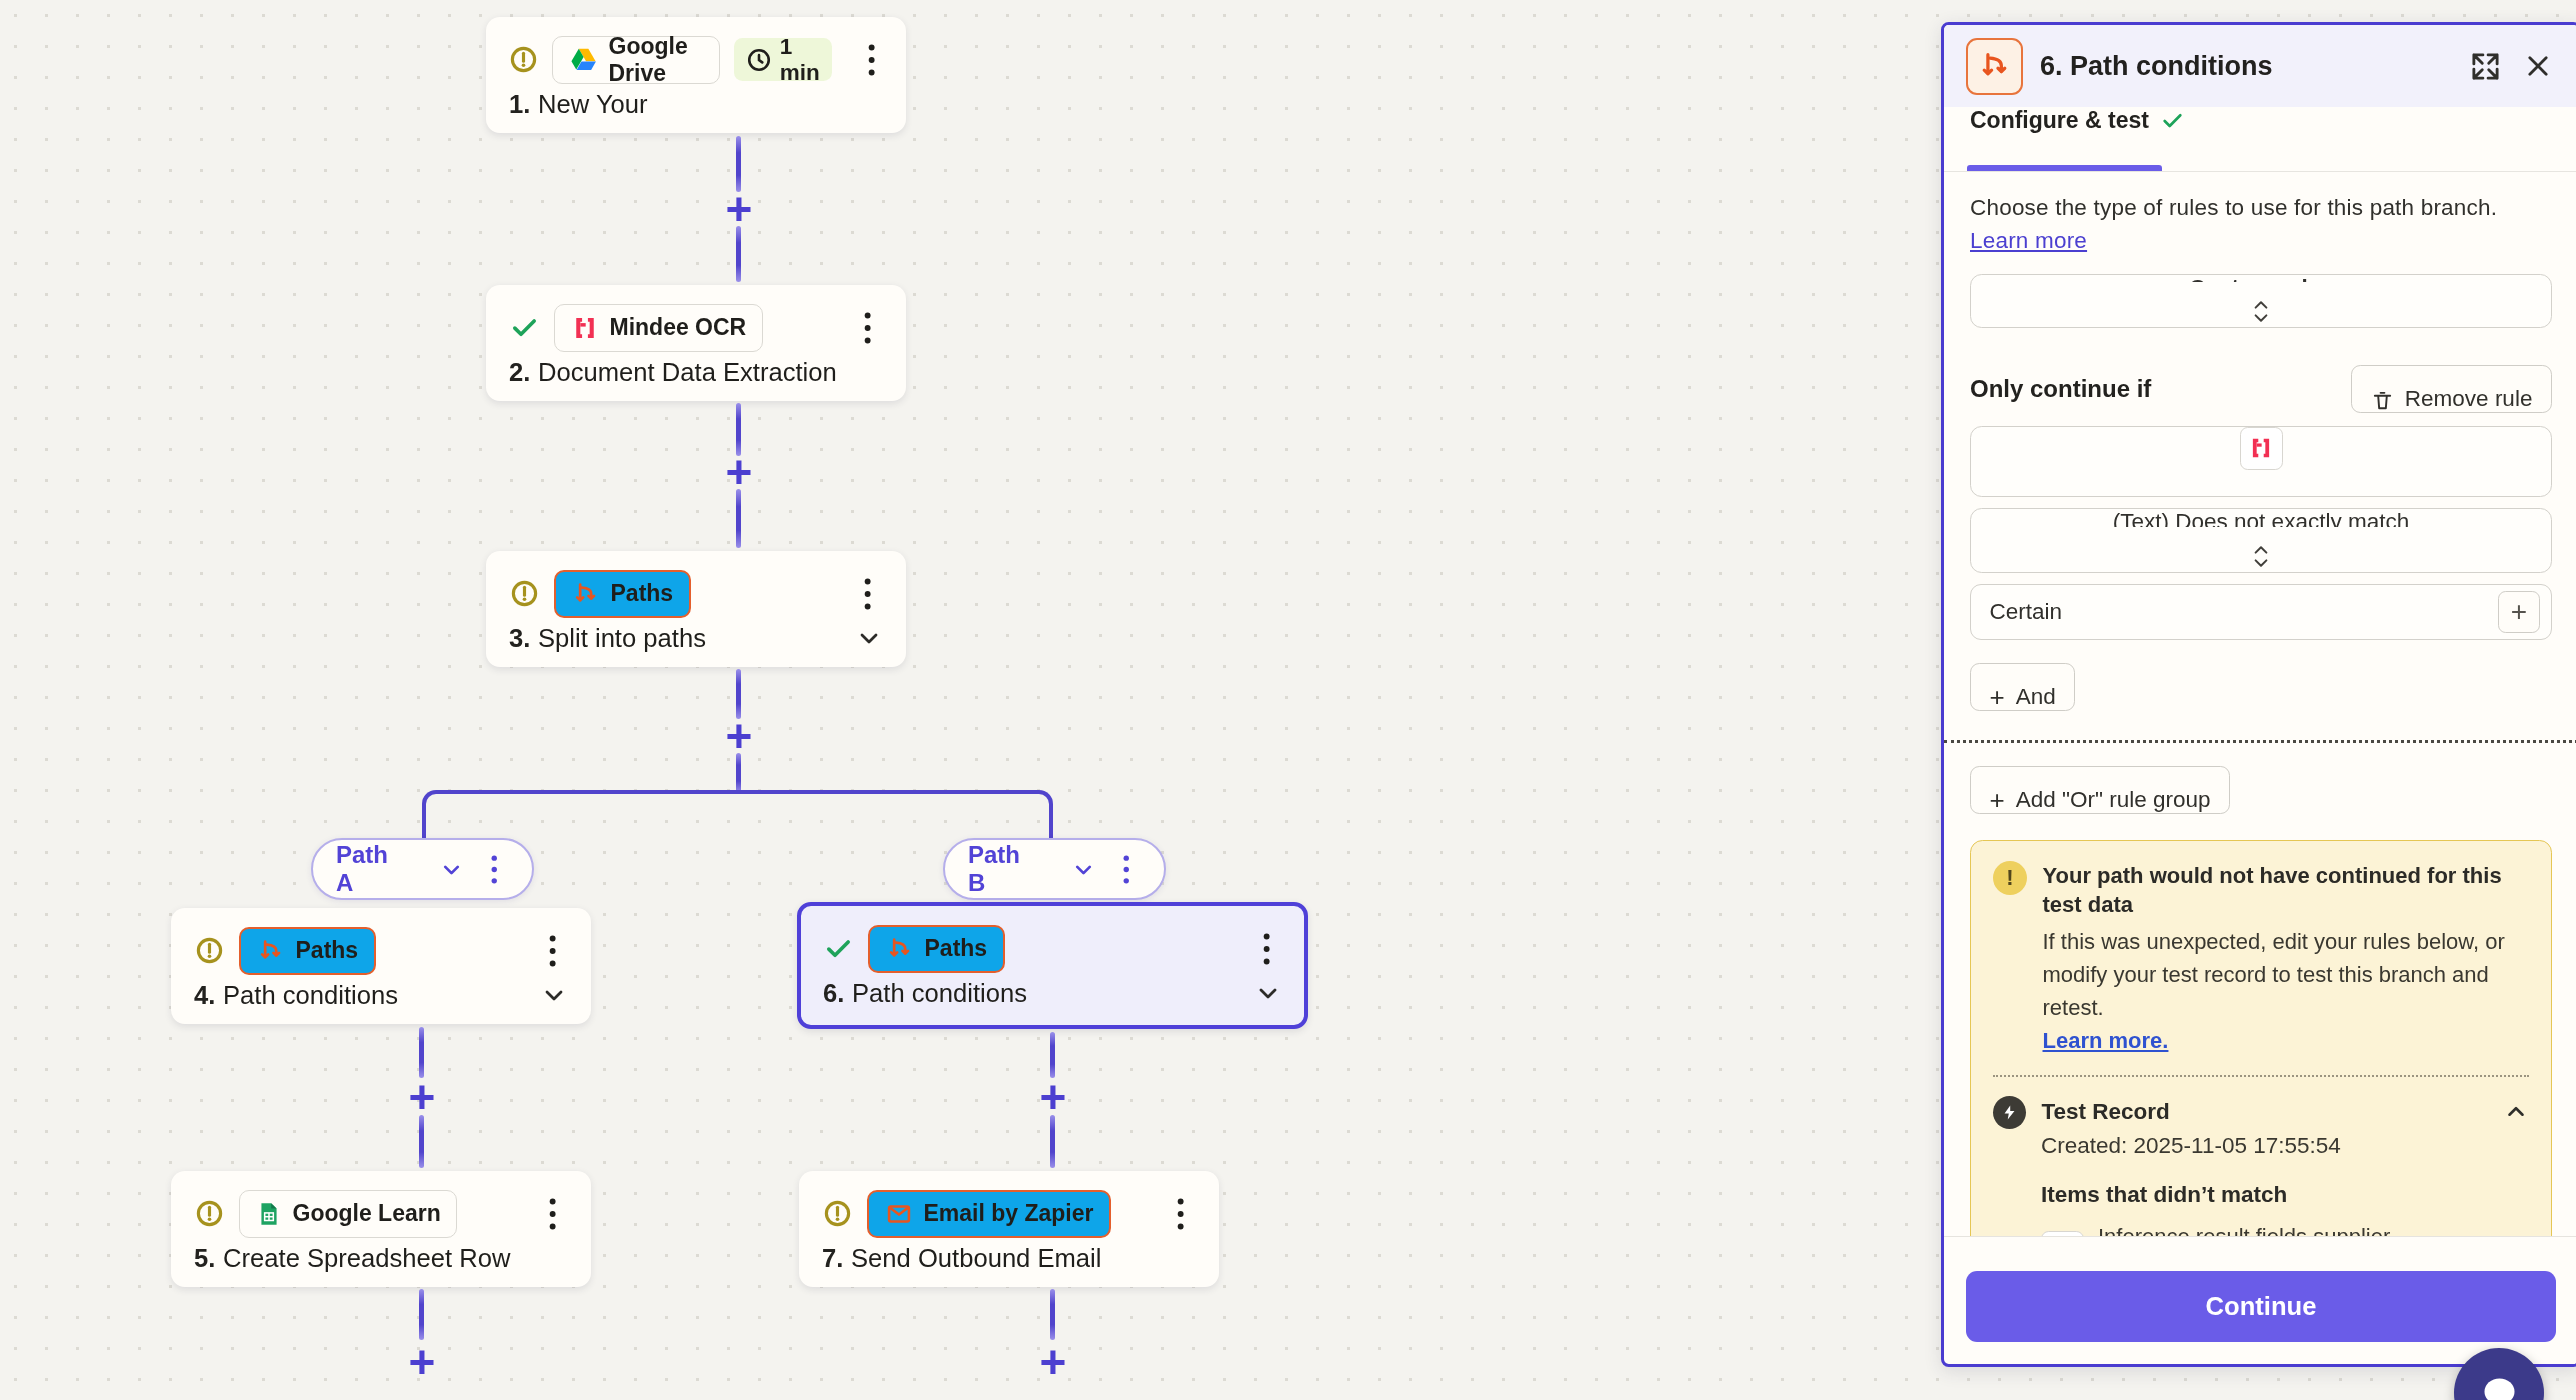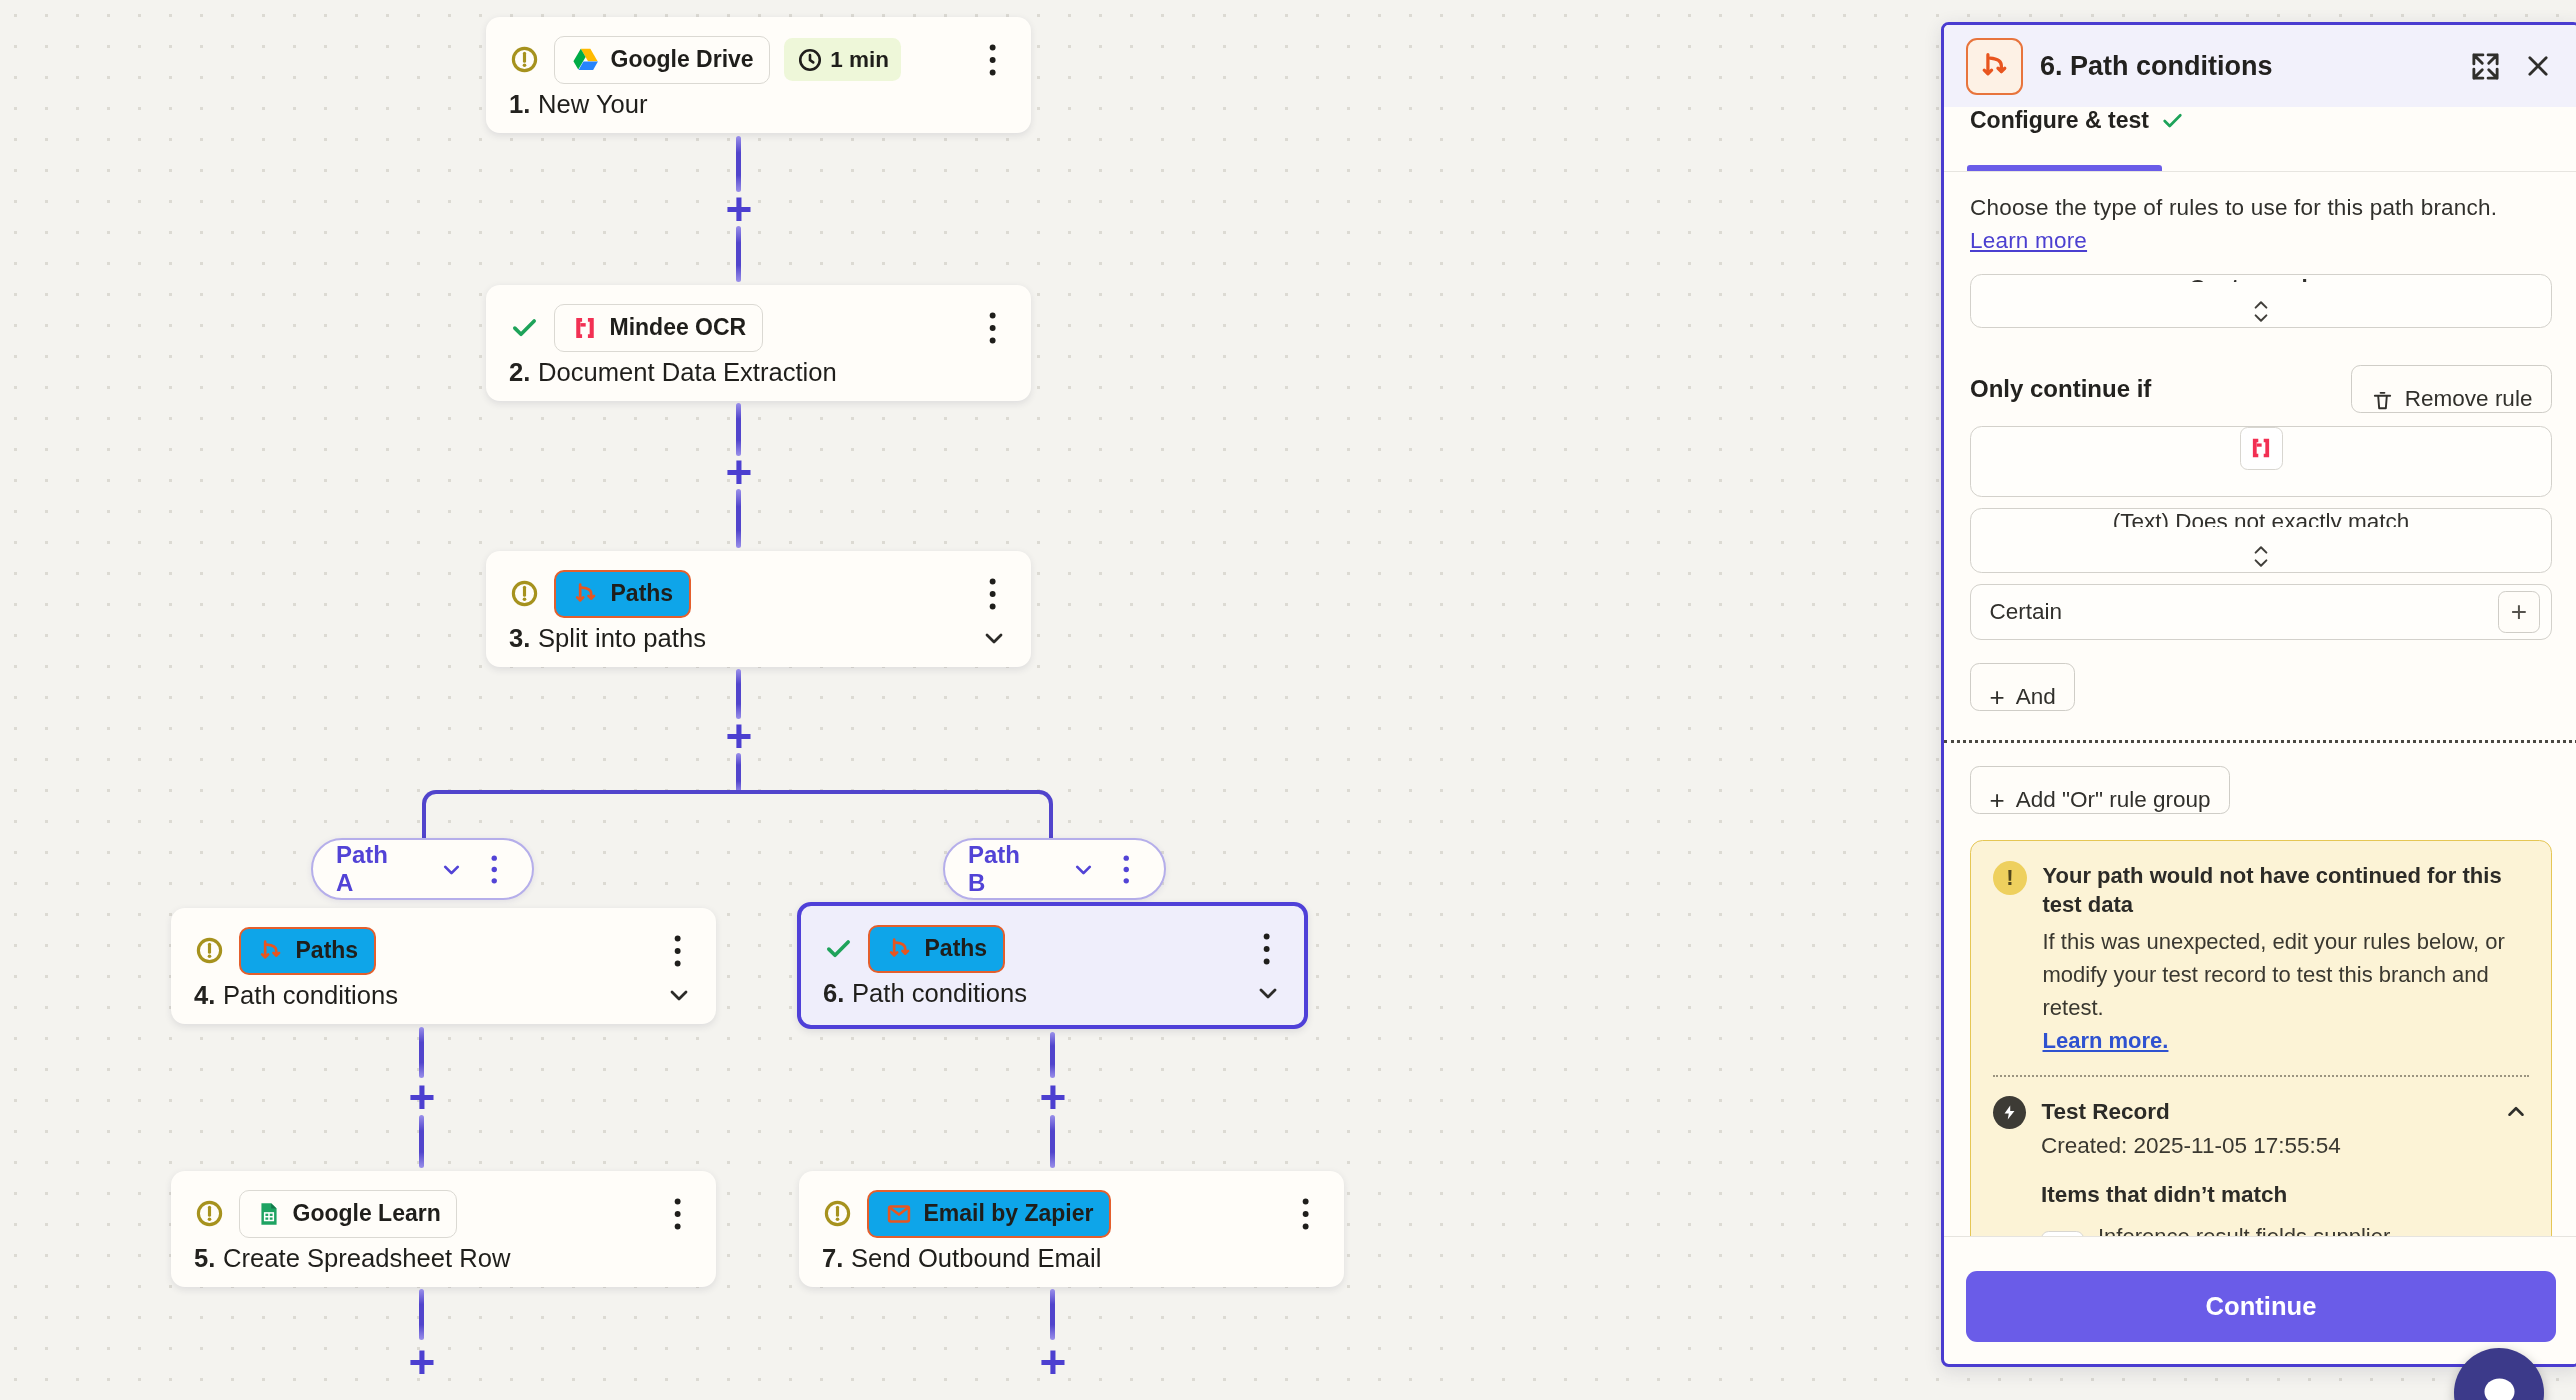--- a/index.html
+++ b/index.html
@@ -6,21 +6,21 @@
   html,body { width:2576px; height:1400px; }
   body { font-family:"Liberation Sans", sans-serif; color:#23221f; }
   #root {
     position:relative; width:2576px; height:1400px; overflow:hidden;
     background-color:#f4f3ef;
     background-image:radial-gradient(#dcdad3 1.8px, transparent 1.9px);
     background-size:31px 31px;
   }
   
   .node {
-    position:absolute; width:545px; height:116px; background:#fffdf9;
+    position:absolute; width:420px; height:116px; background:#fffdf9;
     border-radius:14px; box-shadow:0 2.3px 7.7px rgba(40,38,70,.10);
     padding:18.6px 23px;
   }
   .node.selected {
     width:511px; height:127px; background:#efeefb;
     border:4.6px solid #4f40d8; padding:18.6px 22px;
   }
   .nrow1 { display:flex; align-items:center; gap:14px; height:48px; }
   .nrow2 { display:flex; align-items:center; margin-top:6.2px; font-size:25.6px; }
   .nrow2 .num { font-weight:700; margin-right:7.7px; }

